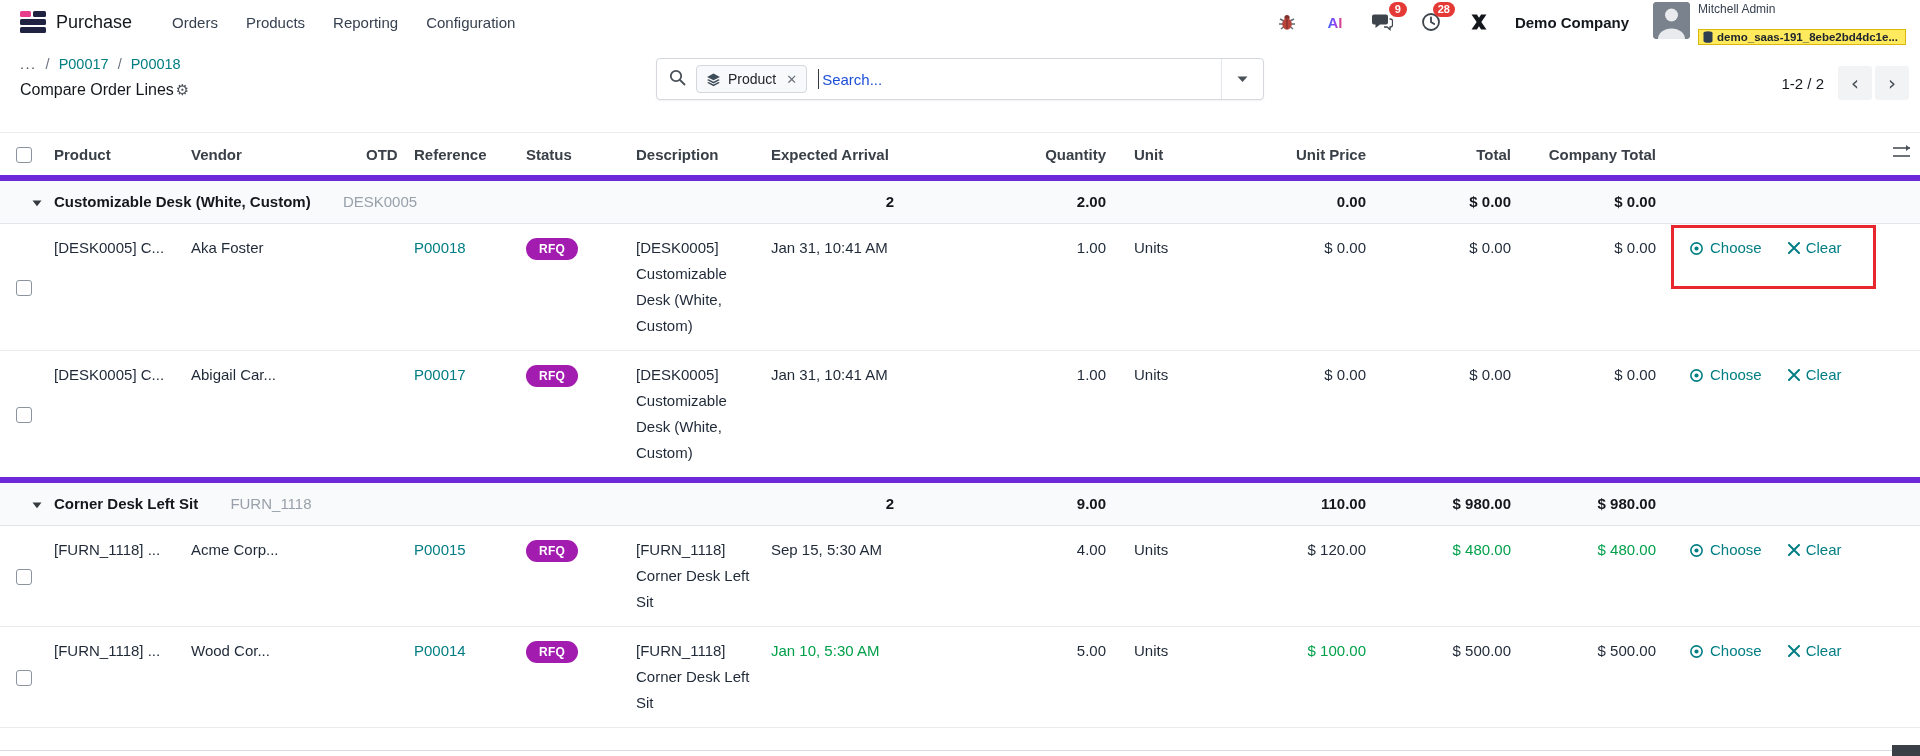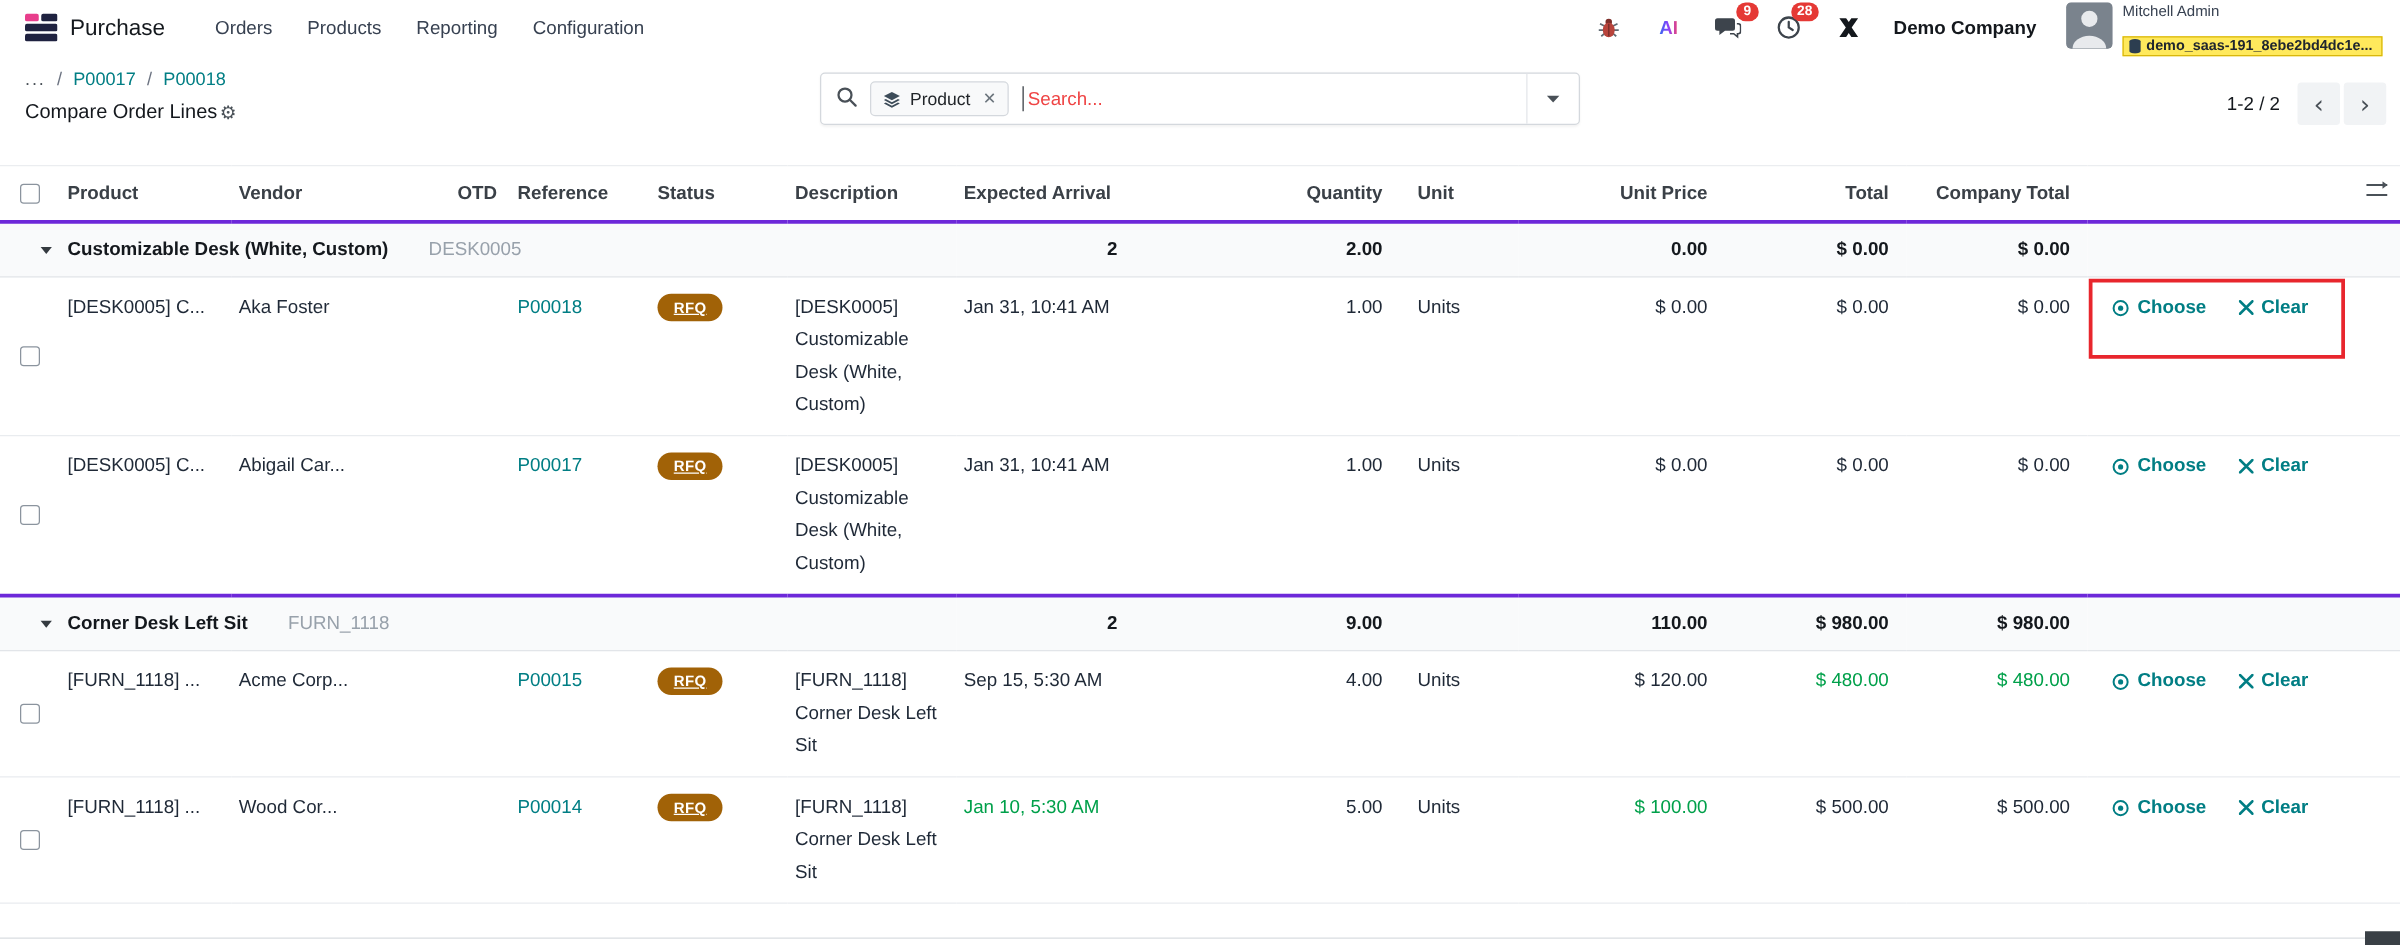--- a/index.html
+++ b/index.html
@@ -58,21 +58,21 @@
     display: flex; align-items: center; padding-left: 12px;
     box-shadow: 0 1px 2px rgba(0,0,0,.05);
   }
   .facet {
     display: flex; align-items: center; gap: 7px; height: 28px;
     border: 1px solid #d4d8dd; border-radius: 4px; background: #f8f9fa;
     padding: 0 9px; margin-left: 10px; font-size: 14px; color: #212529;
   }
   .facet-x { color: #6c757d; font-size: 13px; cursor: pointer; margin-left: 3px; }
   .text-caret { width: 1px; height: 20px; background: #343a40; margin-left: 11px; }
-  .search-placeholder { color: #ef4444; margin-left: 3px; }
+  .search-placeholder { color: #1d4ed8; margin-left: 3px; }
   .search-toggle {
     margin-left: auto; width: 42px; height: 100%; border-left: 1px solid #e3e6ea;
     display: flex; align-items: center; justify-content: center; cursor: pointer;
   }
   .pager { position: absolute; right: 11px; top: 22px; display: flex; align-items: center; gap: 14px; font-size: 15px; color: #14181d; }
   .pager-btns { display: flex; gap: 3px; }
   .pager-btn {
     width: 34px; height: 34px; background: #f1f3f5; border: none; border-radius: 3px;
     color: #495057; font-size: 20px; line-height: 1; display: flex; align-items: center; justify-content: center; cursor: pointer;
     font-family: "DejaVu Sans", sans-serif;
@@ -85,38 +85,38 @@
     padding: 12px 14px 12px 6px; white-space: nowrap;
     border-top: 1px solid #ebedf0; border-bottom: 1px solid #d9dde2;
   }
   th.t-right, td.num { text-align: right; padding-right: 14px; }
   td { padding: 11px 14px 11px 6px; vertical-align: top; border-bottom: 1px solid #e9ecef; line-height: 26px; font-size: 15px; }
   .check-cell { vertical-align: middle; text-align: left; padding-left: 16px; }
   input.cb { appearance: none; width: 16px; height: 16px; border: 1px solid #8b949e; border-radius: 3px; background: #fff; cursor: pointer; vertical-align: middle; }
 
   tr.group td {
     background: #f9fafb; font-weight: 700; color: #14181d;
-    border-top: 3px solid #6d28d9; border-bottom: 1px solid #e2e5e9;
+    border-top: 6px solid #6d28d9; border-bottom: 1px solid #e2e5e9;
     padding-top: 8px; padding-bottom: 8px;
   }
   .caret-cell { text-align: right; padding-right: 6px; vertical-align: middle; }
   .group-label { font-weight: 700; }
   .group-code { font-weight: 400; color: #98a1ab; margin-left: 28px; }
   .count-cell { padding-right: 46px !important; }
 
   .nowrap { white-space: nowrap; overflow: hidden; }
   .link { color: #017e84; cursor: pointer; }
   .pill {
-    display: inline-block; background: #a16207; color: #fff;
+    display: inline-block; background: #a21caf; color: #fff;
     font-size: 12px; font-weight: 700; letter-spacing: .3px;
-    padding: 3px 13px; border-radius: 20px; line-height: 16px; text-decoration: underline;
+    padding: 3px 13px; border-radius: 20px; line-height: 16px;
   }
   .actions-cell { position: relative; }
   .actions { display: flex; gap: 26px; padding-left: 13px; }
-  .action { color: #017e84; font-weight: 700; display: flex; align-items: center; gap: 6px; white-space: nowrap; cursor: pointer; text-align: right; }
+  .action { color: #017e84; font-weight: 400; display: flex; align-items: center; gap: 6px; white-space: nowrap; cursor: pointer; text-align: right; }
   .red-frame { position: absolute; top: 1px; left: 1px; width: 205px; height: 64px; border: 3px solid #e8262d; pointer-events: none; }
   [data-color="green"] { color: #00a04a; }
 
   .bottom-line { position: absolute; left: 0; width: 100%; bottom: 5px; border-top: 1px solid #d9dde1; }
   .bottom-corner { position: absolute; right: 0; bottom: 0; width: 28px; height: 11px; background: #3a4046; }
 </style>
 </head>
 <body>
 
 <div class="topbar">

